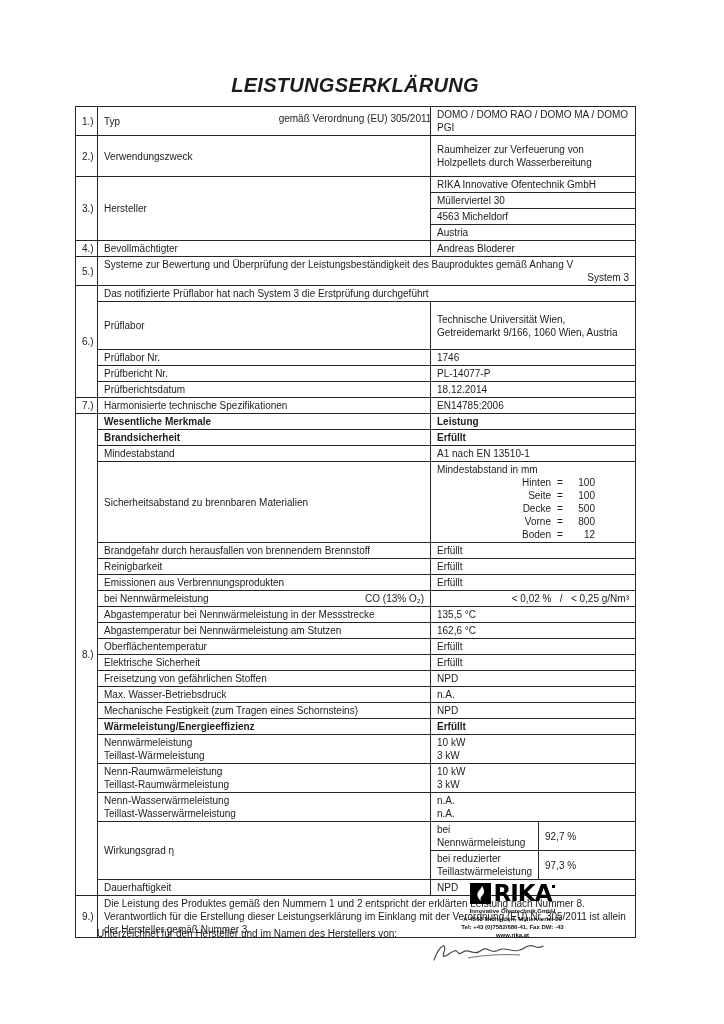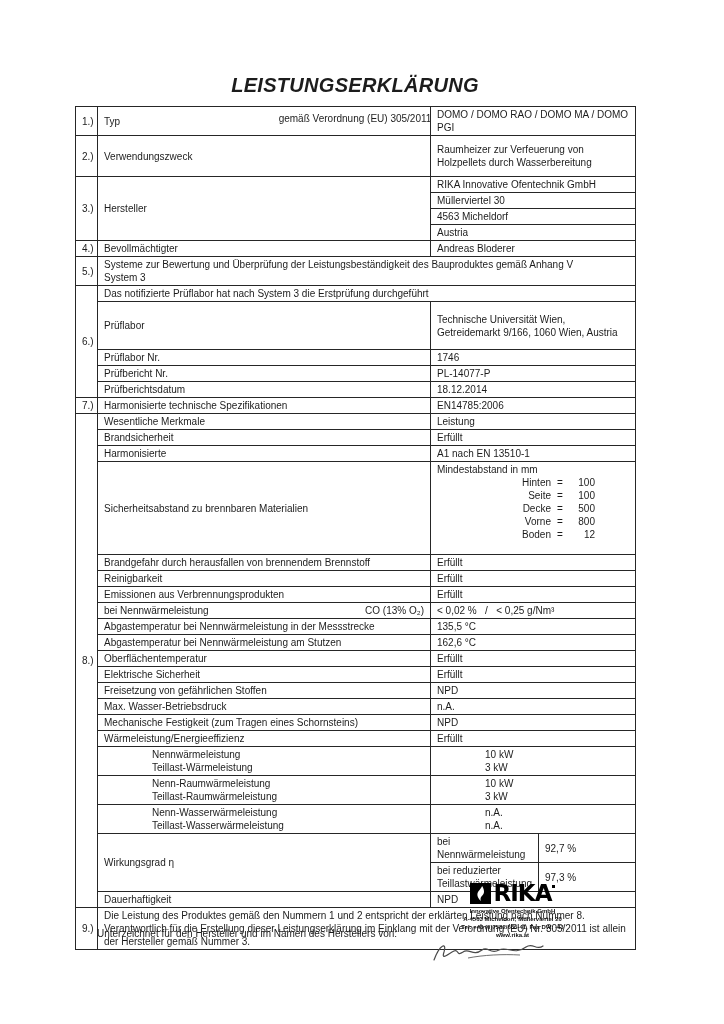--- a/index.html
+++ b/index.html
@@ -10,33 +10,33 @@
   .titleblock { position:absolute; top:59px; left:75px; width:560px; text-align:center; }
   .doc-title { font-size:20px; font-weight:bold; font-style:italic; letter-spacing:0.3px; margin:15px; }
   .doc-sub { font-size:10px; line-height:13px; margin-top:7px; }
 
   
   table.dec { position:absolute; top:106px; left:75px; width:560px; border-collapse:collapse; table-layout:fixed; }
   table.dec td { border:1px solid #262626; font-size:10px; line-height:13px; padding:1px 6px; vertical-align:middle; overflow:hidden; }
   td.num { vertical-align:top; padding:1px 2px 1px 4px; }
   td.lbl { vertical-align:top; }
   td.val {}
-  .b { font-weight:normal; }
-  .center { text-align:left; }
+  .b { font-weight:bold; }
+  .center { text-align:right; }
   tr.h24 td { height:22px; }
   tr.h40 td { height:38px; }
   tr.h28 td { height:26px; }
   tr.h47 td { height:45px; }
   tr.h27 td { height:25px; }
   tr.h39 td { height:37px; }
   .fr { float:right; }
-  .pair div { line-height:13px;margin-left:48px; }
+  .pair div { line-height:13px; }
 
   
-  .dist { width:-moz-max-content; width:max-content; margin:0 34px 12px auto; }
+  .dist { width:-moz-max-content; width:max-content; margin:0 34px 0 auto; }
   .dist-row { display:flex; }
   .dn { display:inline-block; width:52px; text-align:right; }
   .de { display:inline-block; width:18px; text-align:center; }
   .dv { display:inline-block; width:26px; text-align:right; }
 
   
   .logo-block { position:absolute; left:430px; top:883px; width:165px; }
   .rika-row { display:flex; align-items:center; justify-content:center; }
   .logo-sq { width:21px; height:21px; background:#000; display:flex; align-items:center; justify-content:center; margin-right:3px; }
   .logo-text { font-family:"DejaVu Sans", sans-serif; font-weight:900; font-size:23px; line-height:21px; letter-spacing:-1px; color:#000000; }
@@ -136,21 +136,21 @@
     <tr>
       <td class="num" rowspan="22">8.)</td>
       <td class="lbl b">Wesentliche Merkmale</td>
       <td class="val b" colspan="2">Leistung</td>
     </tr>
     <tr>
       <td class="lbl b">Brandsicherheit</td>
       <td class="val b" colspan="2">Erfüllt</td>
     </tr>
     <tr>
-      <td class="lbl">Harmonisierte</td>
+      <td class="lbl">Mindestabstand</td>
       <td class="val" colspan="2">A1 nach EN 13510-1</td>
     </tr>
     <tr>
       <td class="lbl">Sicherheitsabstand zu brennbaren Materialien</td>
       <td class="val" colspan="2" style="vertical-align:top;">
         <div>Mindestabstand in mm</div>
         <div class="dist">
           <div class="dist-row">
                 <span class="dn">Hinten</span>
                 <span class="de">=</span>

